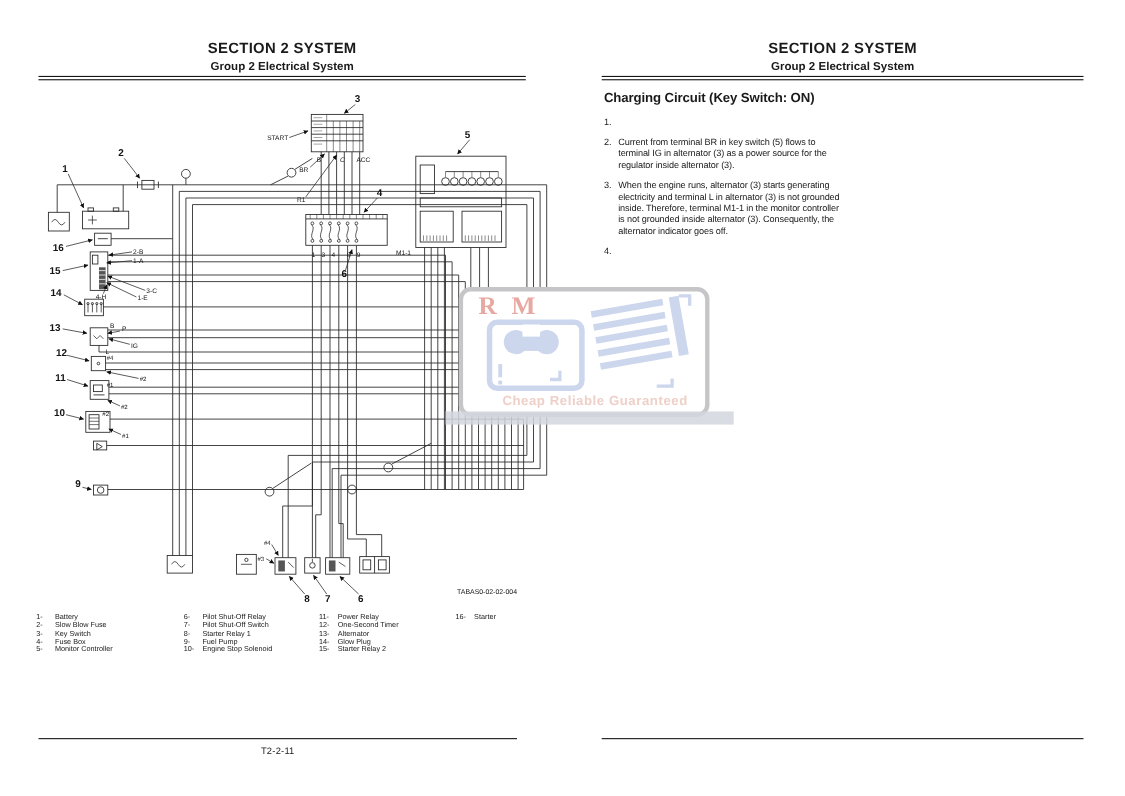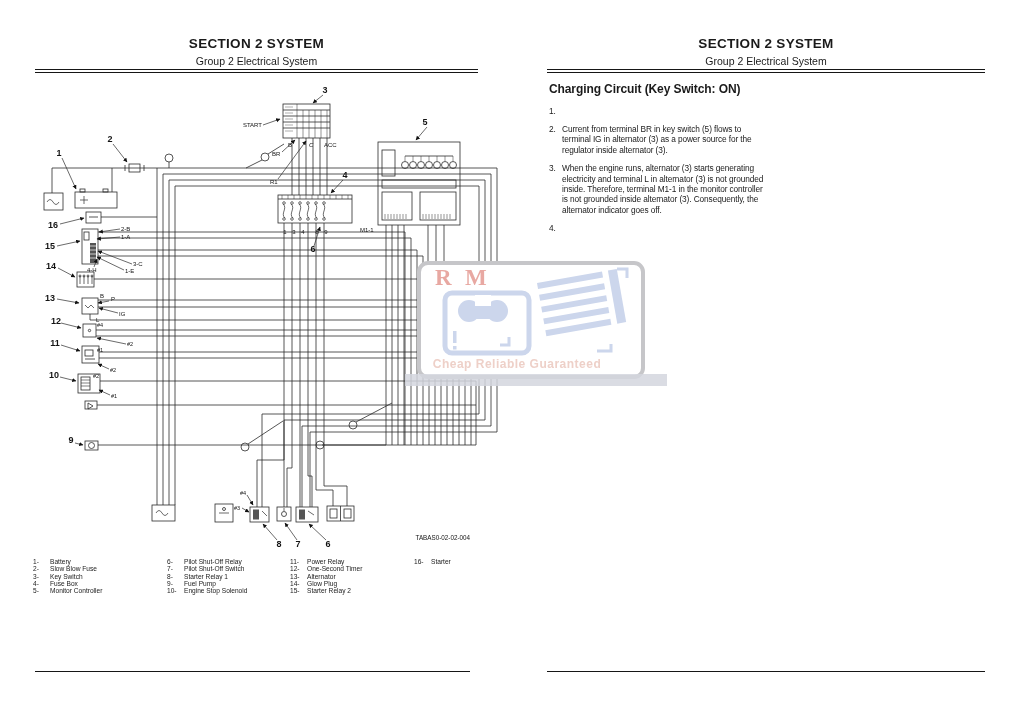--- a/index.html
+++ b/index.html
@@ -6,21 +6,21 @@
   .canvas{position:relative;width:1023px;height:724px;background:#fff;overflow:hidden;
           font-family:"Liberation Sans",sans-serif;color:#1a1a1a;}
   svg text{font-family:"Liberation Sans",sans-serif;fill:#141414;}
   .diagram-svg{position:absolute;left:0;top:0;z-index:1;}
   
   .page-layer{position:absolute;left:0;top:0;width:1023px;height:716px;z-index:3;pointer-events:none;}
   .hdr{position:absolute;text-align:center;}
   .hdr-l{left:35px;top:36px;width:443px;}
   .hdr-r{left:547px;top:36px;width:438px;}
   .hdr .t1{font-size:13.5px;font-weight:bold;letter-spacing:.3px;}
-  .hdr .t2{font-size:10.5px;font-weight:normal;margin-top:4px;}
+  .hdr .t2{font-size:10.5px;font-weight:bold;margin-top:4px;}
   .rule{position:absolute;height:2px;border-top:1.6px solid #161616;border-bottom:1.1px solid #161616;}
   .rule-l{left:35px;top:69px;width:443px;}
   .rule-r{left:547px;top:69px;width:438px;}
   .f-line{position:absolute;top:671px;border-top:1.3px solid #161616;}
   .f-line-l{left:35px;width:435px;}
   .f-line-r{left:547px;width:438px;}
   .f-num{position:absolute;top:677px;text-align:center;font-size:8.5px;letter-spacing:.2px;}
   .f-num-l{left:35px;width:435px;}
   .f-num-r{left:547px;width:438px;}
   
@@ -34,21 +34,21 @@
   .item .num{width:13px;font-size:8.3px;flex:none;}
   .item .txt{width:206px;font-size:8.3px;line-height:10.4px;letter-spacing:-.1px;}
   
   .watermark{position:absolute;left:0;top:0;z-index:2;}
   .wm-box{position:absolute;left:417px;top:261px;width:220px;height:110px;
           background:#fff;border:4px solid #c6c6c9;border-radius:11px;}
   .wm-r,.wm-m{position:absolute;top:0px;font-family:"Liberation Serif",serif;font-weight:bold;
           font-size:23px;color:#e49a92;opacity:.85;}
   .wm-r{left:14px;} .wm-m{left:44px;}
   .wm-tagline{position:absolute;left:412px;top:357px;width:210px;text-align:center;
-          font-weight:bold;font-size:12px;color:#eed0c8;letter-spacing:.5px;}
+          font-weight:bold;font-size:12px;color:#eed0c8;letter-spacing:.5px;padding-left:24px;}
   .wm-bar{position:absolute;left:405px;top:374px;width:262px;height:12px;background:#d4d6de;opacity:.85;}
 </style>
 </head>
 <body>
 
 <div class="canvas">
 
   <svg class="diagram-svg" width="1023" height="724" viewBox="0 0 1023 724">
     <defs>
       <marker id="ah" markerWidth="7" markerHeight="7" refX="5.5" refY="3" orient="auto">
@@ -376,20 +376,21 @@
   </div>
 
   <div class="page-layer">
 
     <div class="hdr hdr-l">
       <div class="t1">SECTION 2 SYSTEM</div>
       <div class="t2">Group 2 Electrical System</div>
     </div>
     <div class="rule rule-l"></div>
     <div class="f-line f-line-l"></div>
+    <div class="f-num f-num-l">T2-2-11</div>
 
     <div class="lg-col lg-c1">
       <div><span class="lg-num">1-</span><span>Battery</span></div>
       <div><span class="lg-num">2-</span><span>Slow Blow Fuse</span></div>
       <div><span class="lg-num">3-</span><span>Key Switch</span></div>
       <div><span class="lg-num">4-</span><span>Fuse Box</span></div>
       <div><span class="lg-num">5-</span><span>Monitor Controller</span></div>
     </div>
     <div class="lg-col lg-c2">
       <div><span class="lg-num">6-</span><span>Pilot Shut-Off Relay</span></div>

